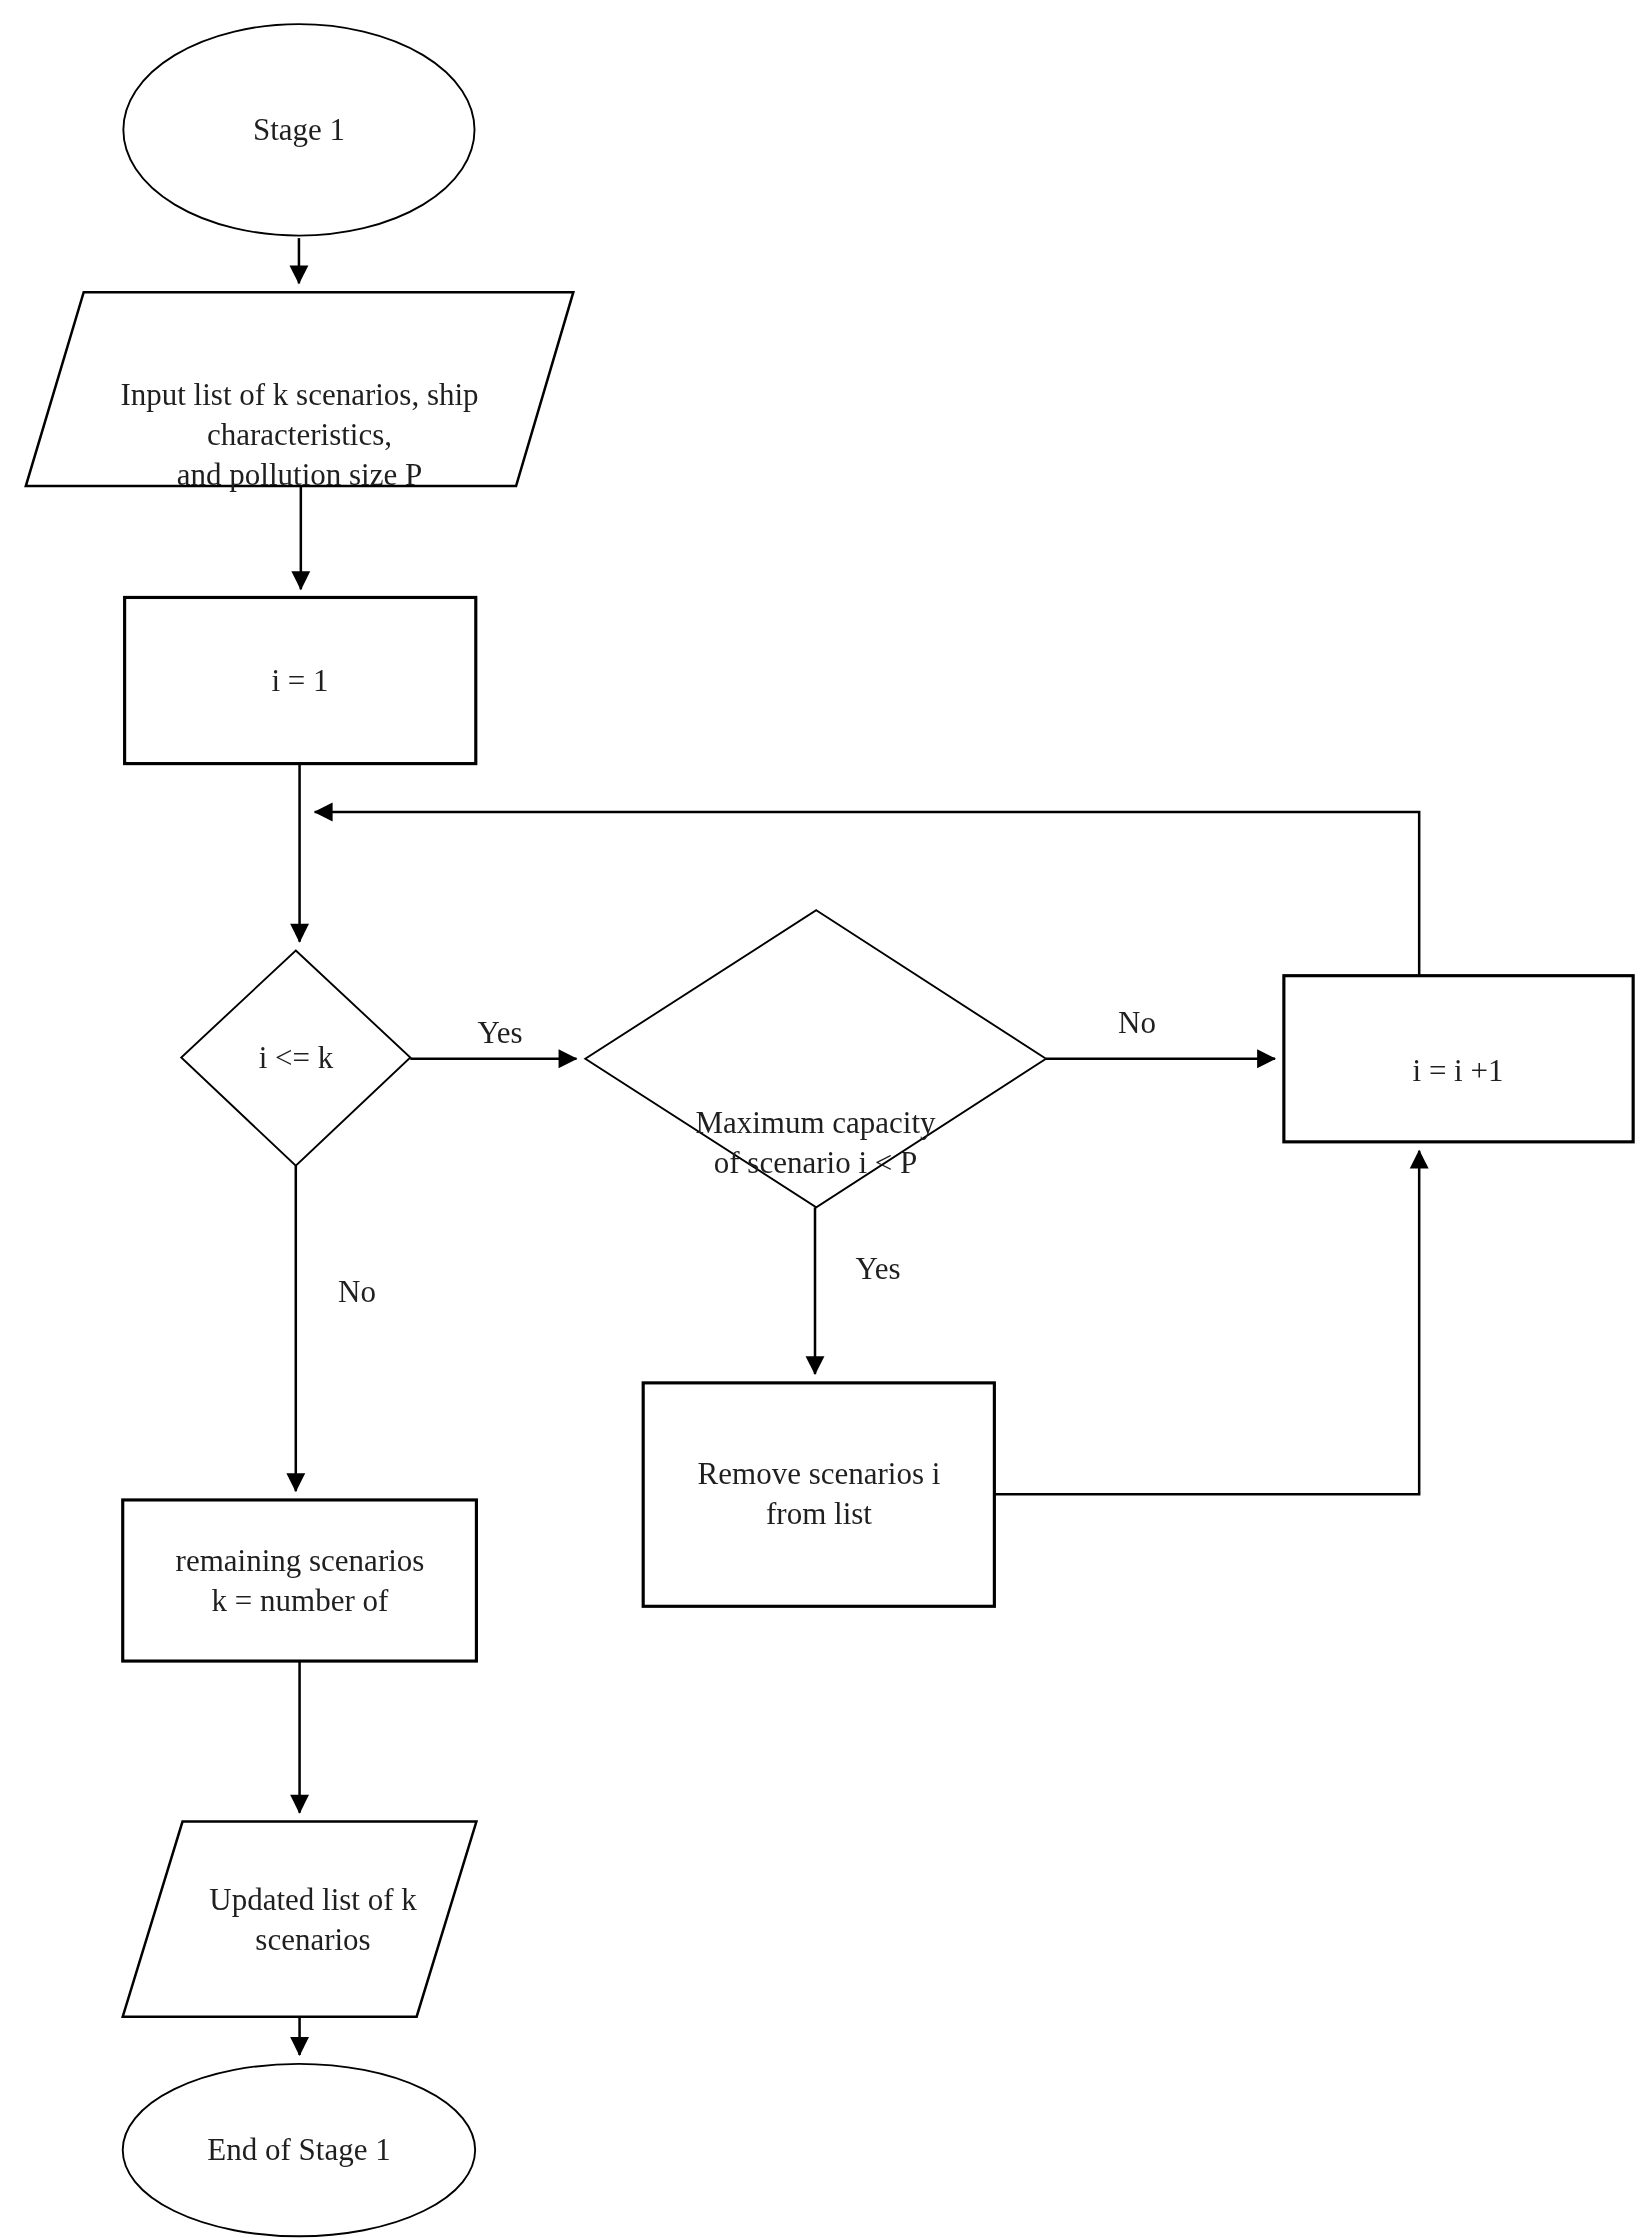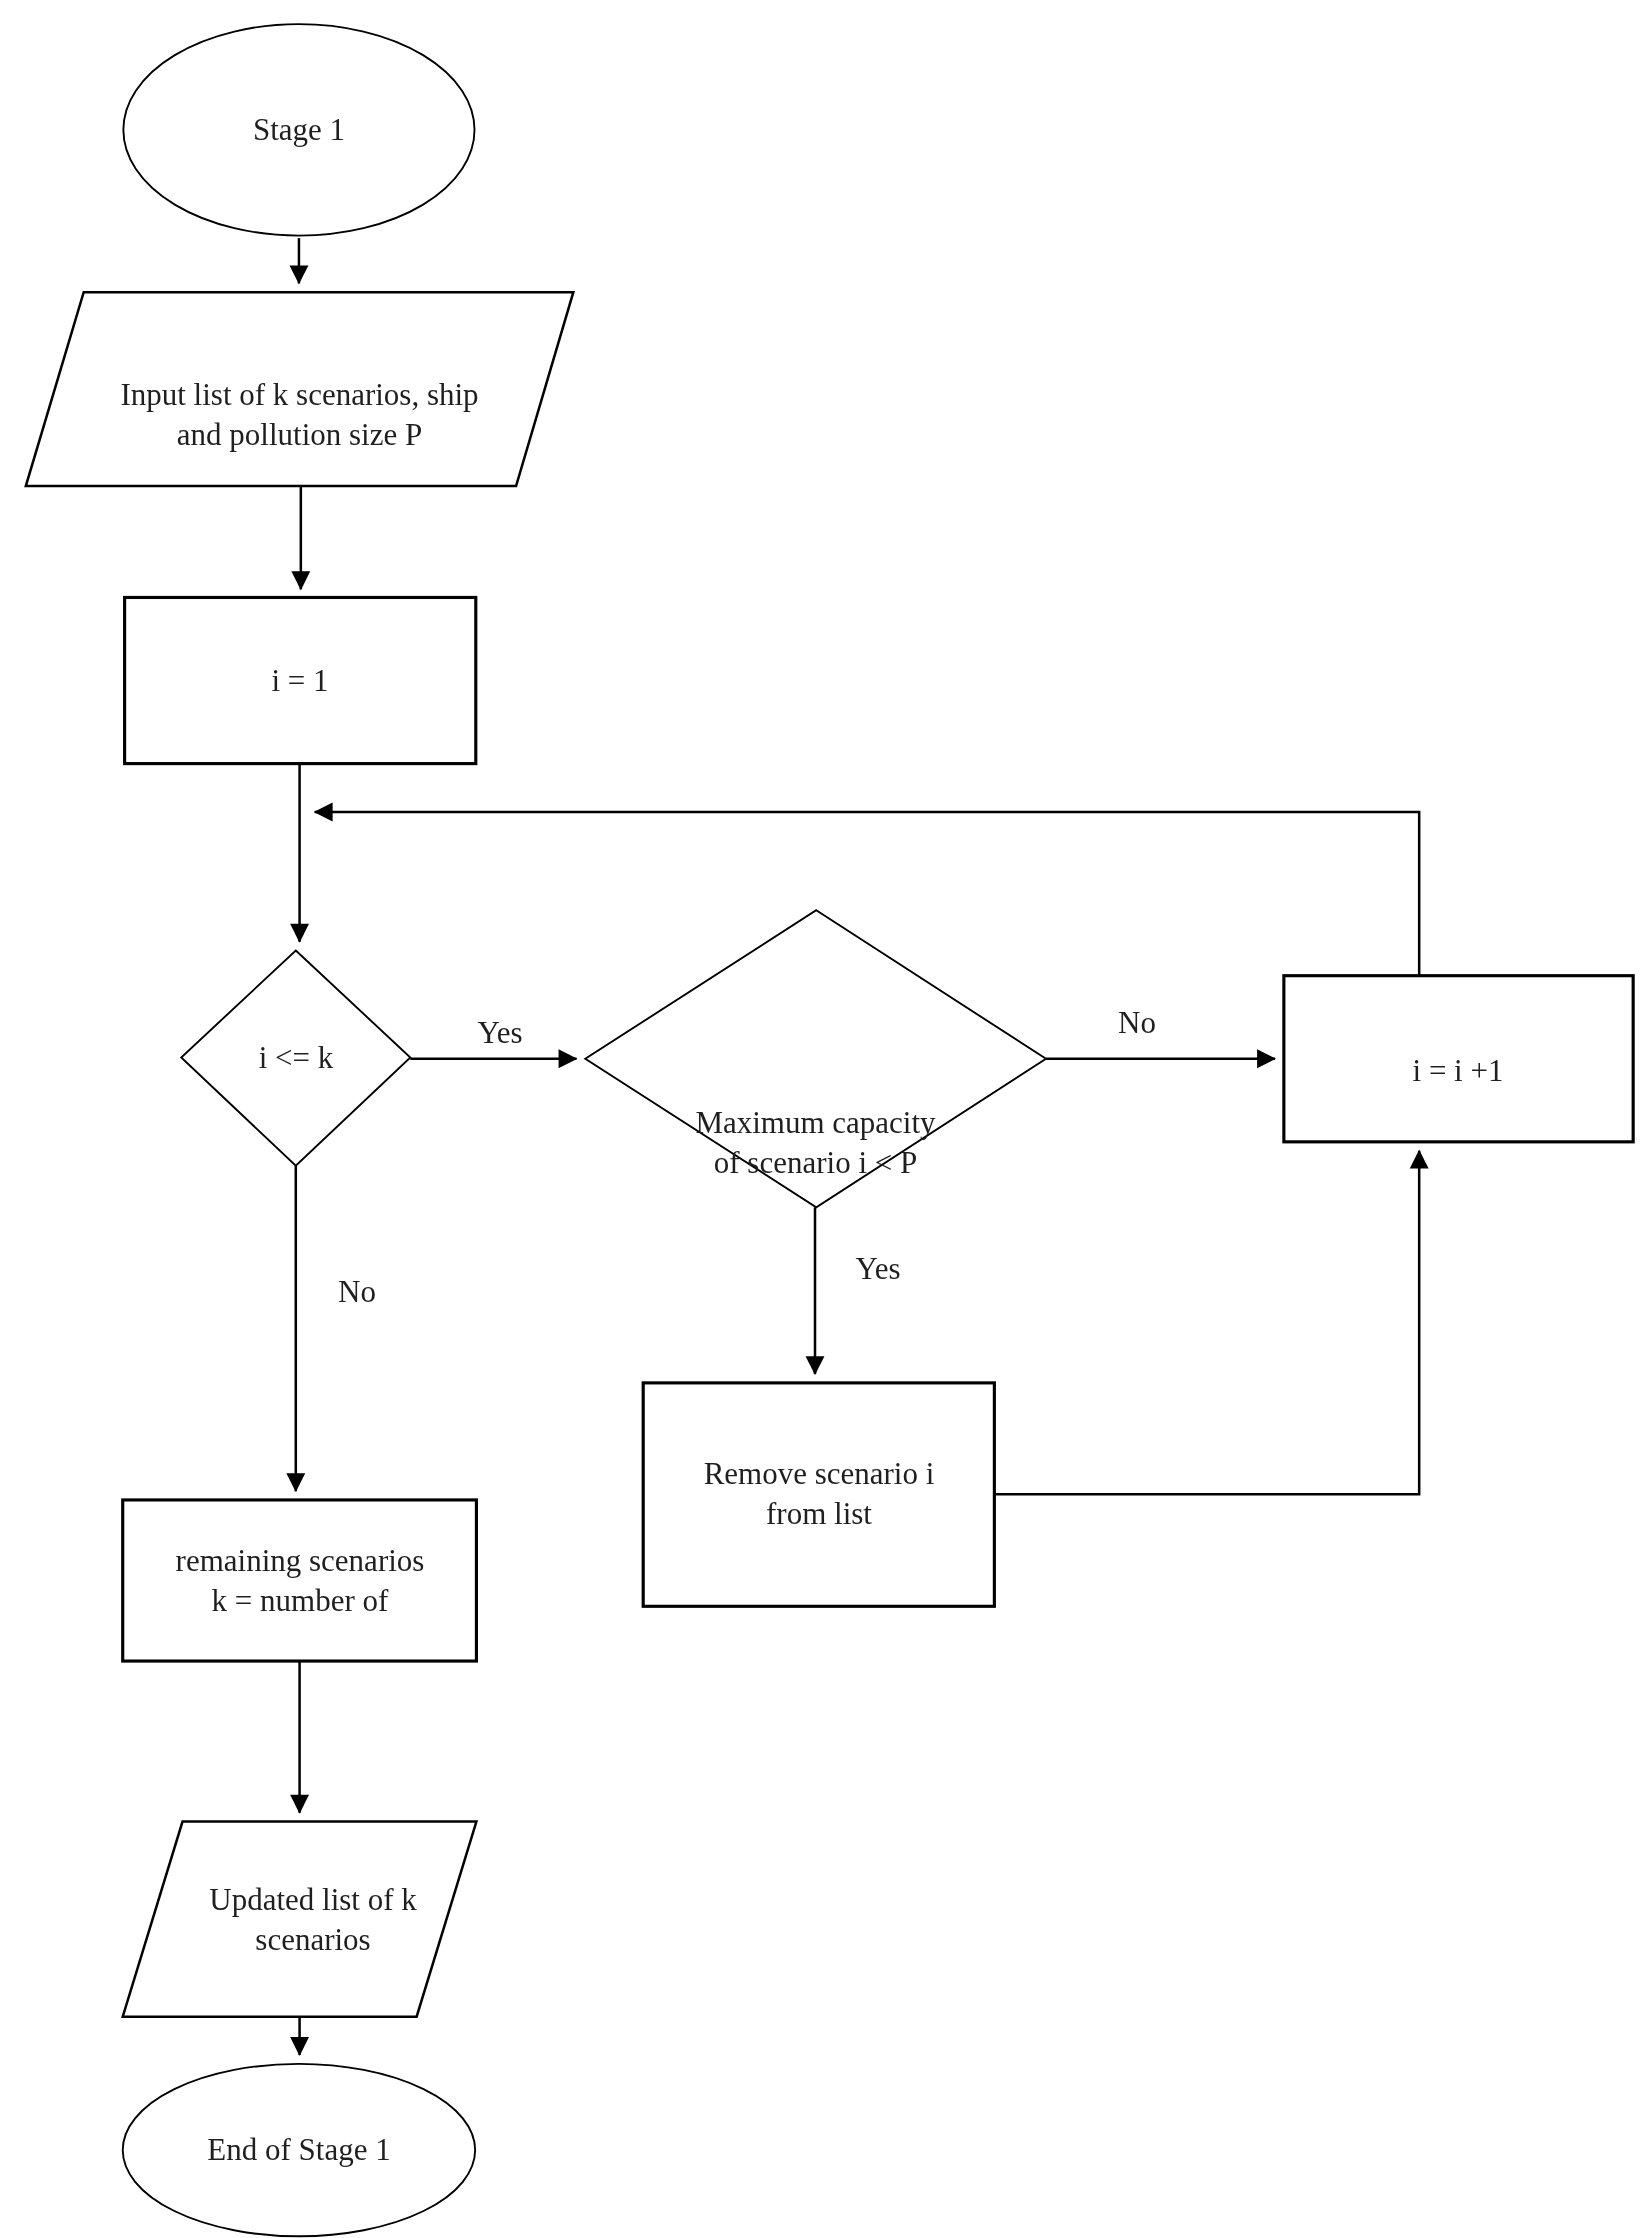--- a/index.html
+++ b/index.html
@@ -69,20 +69,21 @@
       <ellipse cx="475" cy="3416" rx="280" ry="137" stroke-width="3"></ellipse>
     </g>
   </svg>
 
   <div class="lbl" style="left:173px; top:110px; width:252px;">
     <span>Stage 1</span>
   </div>
 
   <div class="lbl" style="left:48px; top:331px; width:503px;margin-top:44px;">
     <span>Input list of k scenarios, ship</span>
+    <span>characteristics,</span>
     <span>and pollution size P</span>
   </div>
 
   <div class="lbl" style="left:174px; top:661px; width:252px;">
     <span>i = 1</span>
   </div>
 
   <div class="lbl" style="left:170px; top:1038px; width:252px;">
     <span>i &lt;= k</span>
   </div>
@@ -90,21 +91,21 @@
   <div class="lbl" style="left:595px; top:1067px; width:441px;margin-top:36px;">
     <span>Maximum capacity</span>
     <span>of scenario i &lt; P</span>
   </div>
 
   <div class="lbl" style="left:1332px; top:1039px; width:252px;margin-top:12px;">
     <span>i = i +1</span>
   </div>
 
   <div class="lbl" style="left:630px; top:1454px; width:378px;">
-    <span>Remove scenario i</span>
+    <span>Remove scenarios i</span>
     <span>from list</span>
   </div>
 
   <div class="lbl" style="left:111px; top:1541px; width:378px;">
     <span>remaining scenarios</span>
     <span>k = number of</span>
   </div>
 
   <div class="lbl" style="left:124px; top:1880px; width:378px;">
     <span>Updated list of k</span>

